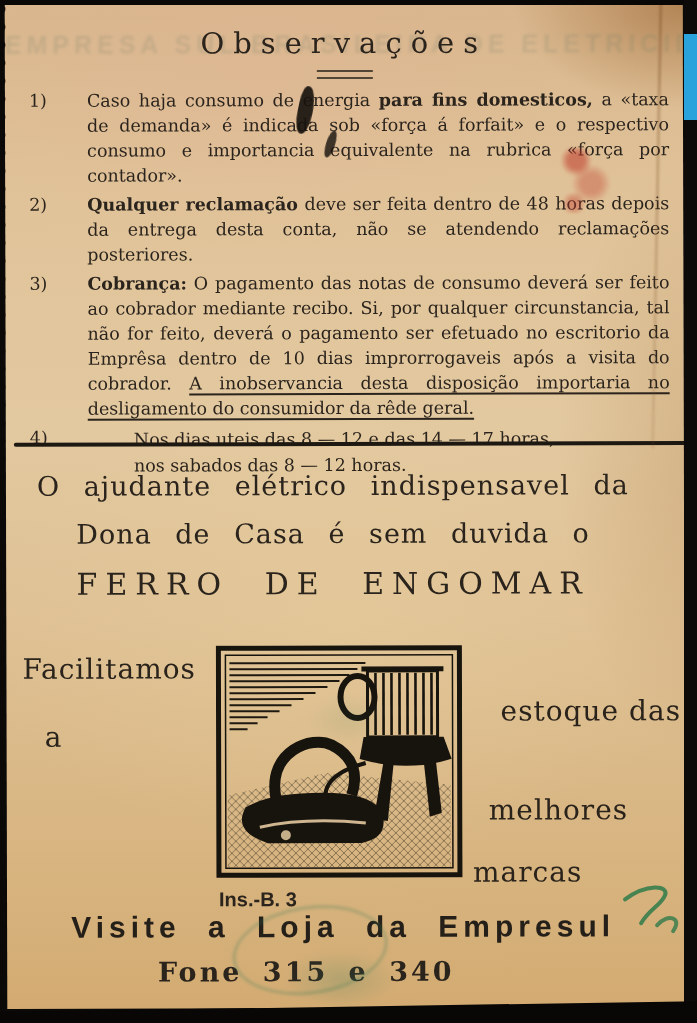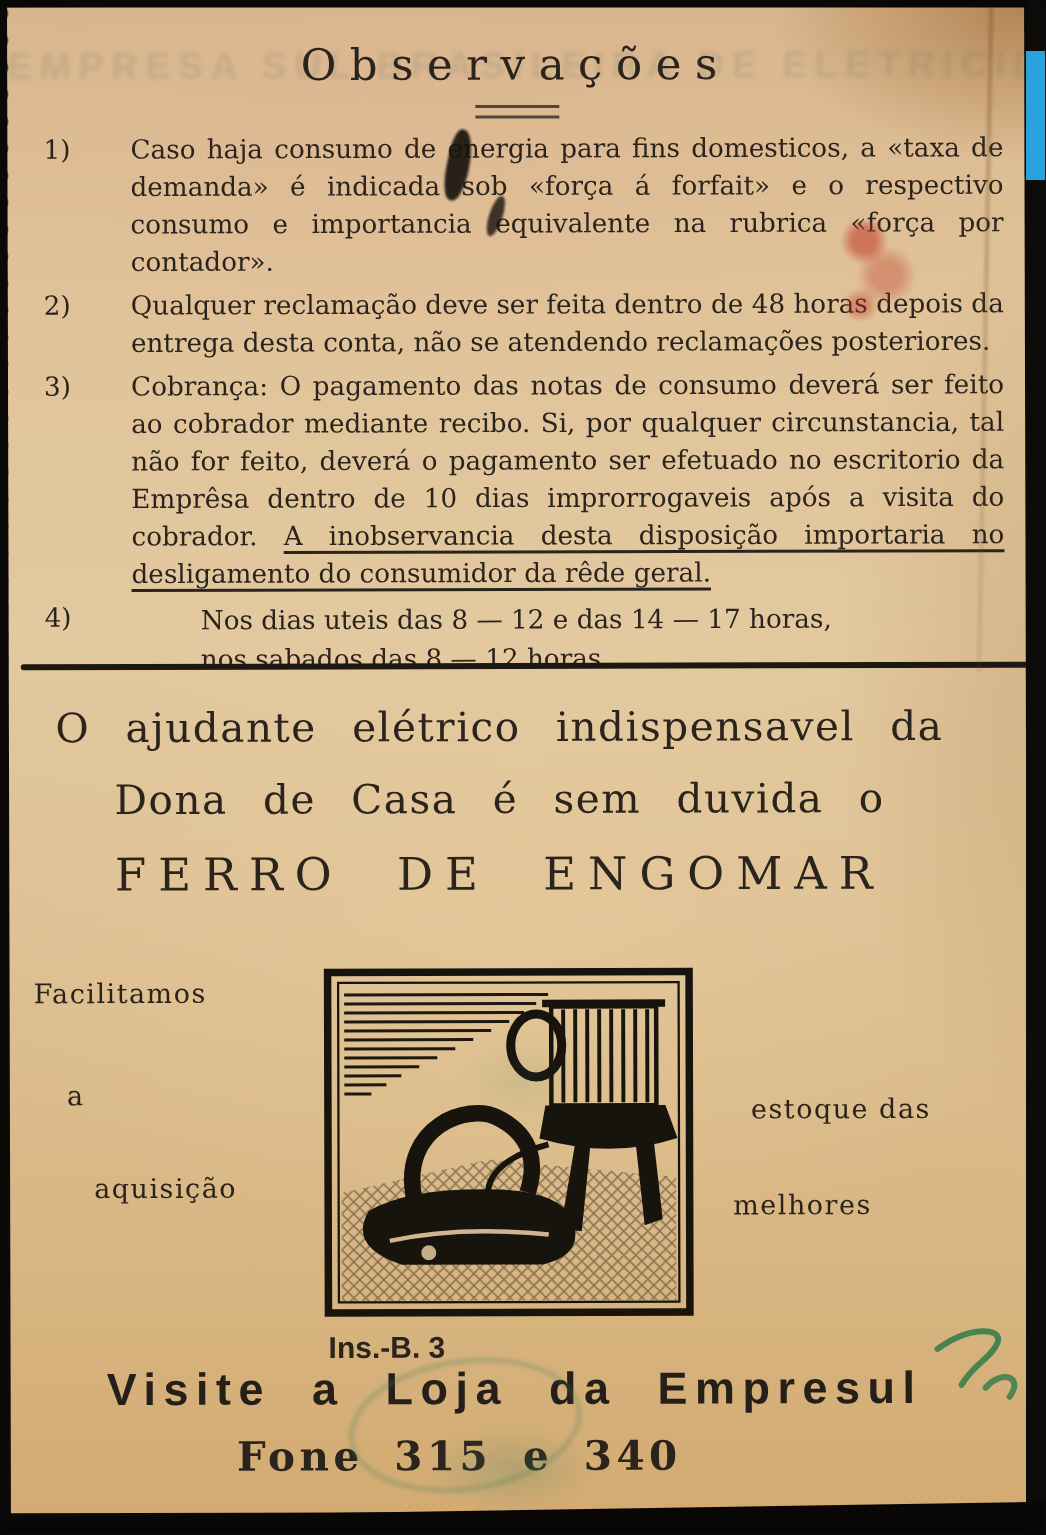--- a/index.html
+++ b/index.html
@@ -34,42 +34,42 @@
   }
   .title-underline{
     position:absolute;top:66px;left:312px;width:56px;height:5px;
     border-top:2px solid #3a3228;border-bottom:2px solid #3a3228;opacity:.85;
   }
 
   .items{position:absolute;top:84px;left:24px;width:640px;}
   .item{display:flex;margin-bottom:4px;font-size:17.5px;line-height:25px;}
   .item .num{width:58px;flex:none;}
   .item .body{flex:1;text-align:justify;}
-  .b{font-weight:normal;}
+  .b{font-weight:bold;}
   .u{text-decoration:underline;text-underline-offset:4px;text-decoration-thickness:1.5px;}
   .sublines{margin-left:46px;margin-top:1px;}
   .sublines div{line-height:26px;}
 
   .rule{
     position:absolute;top:438px;left:8px;width:672px;height:4px;
     background:#1d1812;border-radius:2px;
   }
 
   .h1a,.h1b{
     position:absolute;left:0;right:24px;text-align:center;
     font-size:27px;word-spacing:14px;letter-spacing:1px;
   }
   .h1a{top:466px;}
   .h1b{top:514px;}
   .h1c{
     position:absolute;top:562px;left:0;right:24px;text-align:center;
     font-size:30px;letter-spacing:8px;word-spacing:18px;font-weight:500;
   }
 
-  .adword{position:absolute;font-size:18px;letter-spacing:1px;color:#2a231b;}
+  .adword{position:absolute;font-size:28px;letter-spacing:1px;color:#2a231b;}
 
   .illus{
     position:absolute;left:209px;top:641px;width:247px;height:233px;
   }
   .illus-caption{
     position:absolute;left:212px;top:884px;
     font-family:"Liberation Sans",sans-serif;font-weight:bold;font-size:20px;
   }
 
   .store{
@@ -156,24 +156,24 @@
     </div>
 
     <div class="rule"></div>
 
     <div class="h1a">O ajudante elétrico indispensavel da</div>
     <div class="h1b">Dona de Casa é sem duvida o</div>
     <div class="h1c">FERRO DE ENGOMAR</div>
 
     <div class="adword" style="left:16px;top:648px;">Facilitamos</div>
     <div class="adword" style="left:38px;top:716px;">a</div>
-    <div class="adword" style="left:56px;top:778px;">aquisição</div>
-
-    <div class="adword" style="left:494px;top:726px;">estoque das</div>
+
+    <div class="adword" style="left:494px;top:691px;">estoque das</div>
     <div class="adword" style="left:482px;top:790px;">melhores</div>
+    <div class="adword" style="left:466px;top:852px;">marcas</div>
 
     <svg class="illus" viewBox="0 0 247 233">
       <defs>
         <pattern id="xh" width="8" height="8" patternUnits="userSpaceOnUse">
           <path d="M0,8 L8,0 M0,0 L8,8" stroke="#241f17" stroke-width="1" opacity="0.75"></path>
         </pattern>
       </defs>
       <rect x="3" y="3" width="241" height="227" fill="none" stroke="#17130d" stroke-width="5"></rect>
       <rect x="10" y="10" width="227" height="213" fill="none" stroke="#17130d" stroke-width="1.5"></rect>
 

